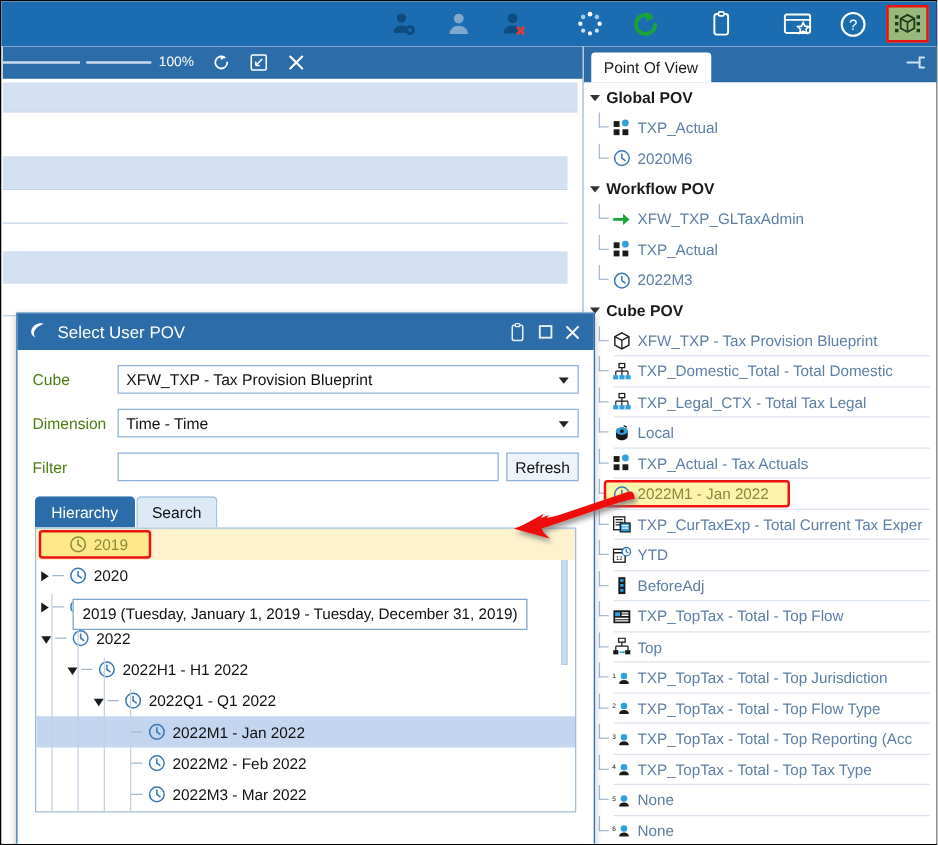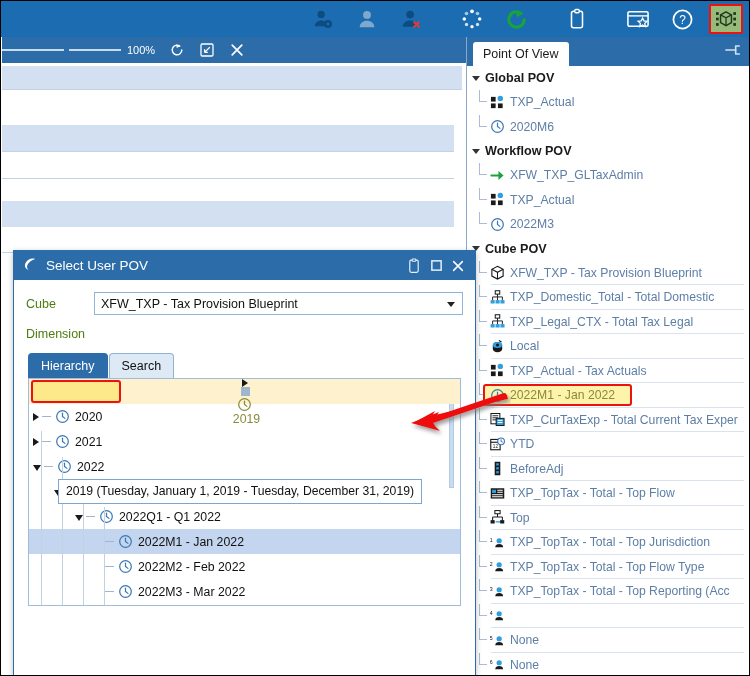--- a/index.html
+++ b/index.html
@@ -165,21 +165,21 @@
 
   .tree {
     position: relative; margin: 0 2px; height: 228px;
     border: 1px solid #9fbdda; background: #ffffff; overflow: hidden;
   }
   .tnode {
     position: relative; display: flex; align-items: center;
     height: 25px; font-size: 12.3px; color: #111; white-space: nowrap;
   }
   .tnode.sel  { background: #c3d5ef; }
-  .tnode.hlrow{ background: #fdf2cd; flex-direction: column; }
+  .tnode.hlrow{ background: #fdf2cd; }
   .tnode .arr {
     width: 0; height: 0; border-left: 6px solid #1a1a1a;
     border-top: 4.5px solid transparent; border-bottom: 4.5px solid transparent;
     margin-right: 3px; flex: 0 0 6px;
   }
   .tnode .arr.open {
     border: none; width:0;height:0;
     border-top: 6px solid #1a1a1a; border-left: 4.5px solid transparent; border-right: 4.5px solid transparent;
     margin-right: 3px; margin-top: 3px;
   }
@@ -598,20 +598,21 @@
         <div class="pov-item sepline">
           <span class="vline"></span>
           <span class="elbow"></span>
           <span class="pov-ico">
             <svg width="20" height="15" viewBox="0 0 22 16">
               <text x="1" y="8" font-size="7.2" fill="#111" font-family="Liberation Sans, sans-serif">4</text>
               <circle cx="14" cy="5.6" r="3.6" fill="#2f9fe0"></circle>
               <path d="M8.6 14.4c0-2.7 2.4-4.3 5.4-4.3s5.4 1.6 5.4 4.3z" fill="#1a1a1a"></path>
             </svg>
           </span>
+          <span class="pov-lbl">TXP_TopTax - Total - Top Tax Type</span>
         </div>
         <div class="pov-item sepline">
           <span class="vline"></span>
           <span class="elbow"></span>
           <span class="pov-ico">
             <svg width="20" height="15" viewBox="0 0 22 16">
               <text x="1" y="8" font-size="7.2" fill="#111" font-family="Liberation Sans, sans-serif">5</text>
               <circle cx="14" cy="5.6" r="3.6" fill="#2f9fe0"></circle>
               <path d="M8.6 14.4c0-2.7 2.4-4.3 5.4-4.3s5.4 1.6 5.4 4.3z" fill="#1a1a1a"></path>
             </svg>
@@ -662,20 +663,29 @@
     <div class="dlg-body">
       <div class="frow">
         <div class="flabel">Cube</div>
         <div class="finput">
           <span>XFW_TXP - Tax Provision Blueprint</span>
           <span class="caret"></span>
         </div>
       </div>
       <div class="frow">
         <div class="flabel">Dimension</div>
+        <div class="finput">
+          <span>Time - Time</span>
+          <span class="caret"></span>
+        </div>
+      </div>
+      <div class="frow">
+        <div class="flabel">Filter</div>
+        <input class="finput" style="outline: none;" value="" placeholder="">
+        <div class="fbtn">Refresh</div>
       </div>
 
       <div class="tabs">
         <div class="tab active">Hierarchy</div>
         <div class="tab">Search</div>
       </div>
 
       <div class="tree" id="tree">
         <div class="tscroll">
           <div class="up"></div>

